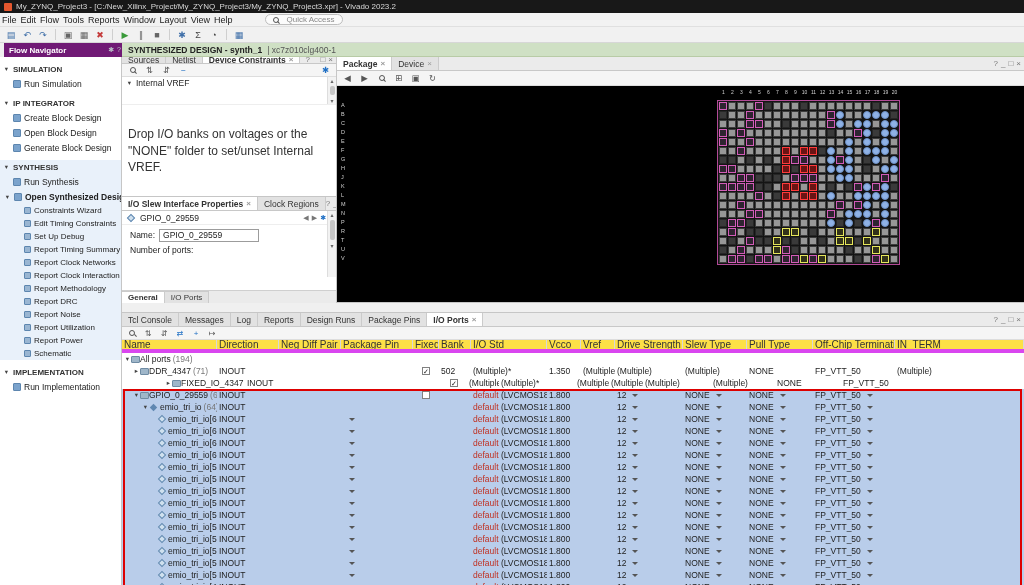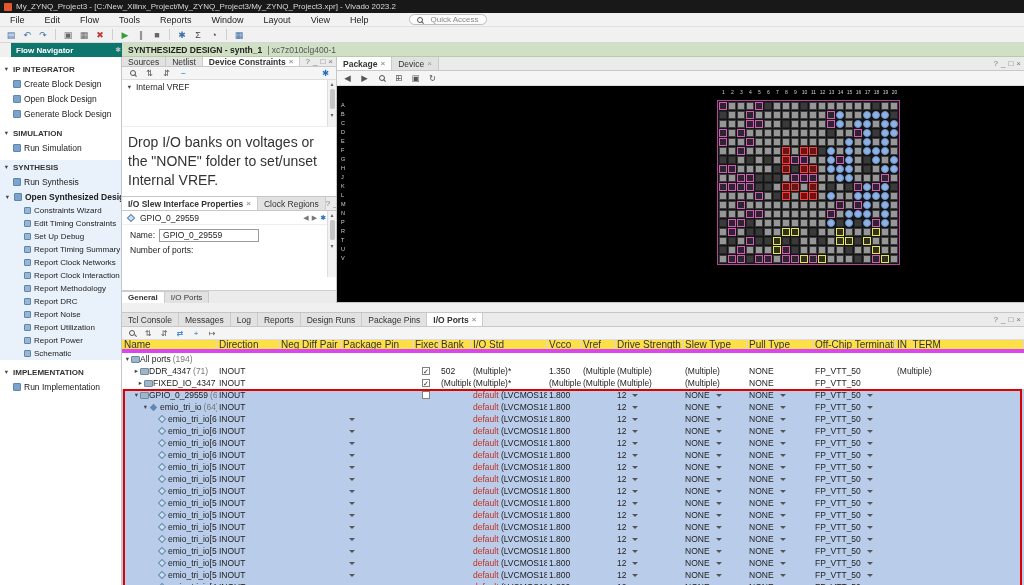--- a/index.html
+++ b/index.html
@@ -7,32 +7,32 @@
 body{font-family:"Liberation Sans","DejaVu Sans",sans-serif;font-size:9px;color:#222;background:#fff}
 #app{position:relative;width:1024px;height:585px;background:#f0f0f0;overflow:hidden}
 
 
 .titlebar{position:absolute;left:0;top:0;width:1024px;height:13px;background:#181818;color:#d8d8d8;display:flex;align-items:center;padding:0 4px;font-size:8px}
 .logo{width:8px;height:8px;background:#e4572e;border-radius:1px;margin-right:4px;flex-shrink:0}
 
 
 .menubar{position:absolute;left:0;top:13px;width:1024px;height:14px;background:#f2f2f2;display:flex;align-items:center;border-bottom:1px solid #e0e0e0;font-size:9px}
 .menu-items{display:flex;align-items:center}
-.menu-item{padding:0 10px;color:#222}
+.menu-item{padding:0 2px;color:#222}
 .quick-access{margin-left:30px;display:flex;align-items:center;gap:8px;height:11px;padding:0 7px;border:1px solid #bdbdbd;border-radius:6px;background:#fbfbfb;color:#8a8a8a;font-size:8px}
 
 
 .toolbar{position:absolute;left:0;top:27px;width:1024px;height:16px;background:#f1f1f1;border-bottom:1px solid #d7d7d7;display:flex;align-items:center;padding:0 4px;gap:2px}
 .tb-icon{width:14px;height:13px;display:flex;align-items:center;justify-content:center;font-size:9px;color:#555;cursor:default}
 .tb-sep{width:1px;height:11px;background:#cfcfcf;margin:0 3px}
 .mag{width:6px;height:6px;border:1px solid #555;border-radius:50%;position:relative;display:inline-block}
 .mag::after{content:"";position:absolute;width:3px;height:1px;background:#555;right:-2.5px;bottom:-1px;transform:rotate(45deg)}
 
 
-.nav-header{position:absolute;left:11px;top:43px;width:122px;height:14px;background:#0f766e;color:#fff;font-weight:bold;font-size:8px;display:flex;align-items:center;padding:0 5px}
+.nav-header{position:absolute;left:4px;top:43px;width:122px;height:14px;background:#701a75;color:#fff;font-weight:bold;font-size:8px;display:flex;align-items:center;padding:0 5px}
 .nav-header-icons{margin-left:auto;display:flex;gap:3px;color:#b9c1c7;font-weight:normal;font-size:7px}
 .design-bar{position:absolute;left:122px;top:43px;width:902px;height:14px;background:#cfe0c4;border-bottom:1px solid #b8cba6;display:flex;align-items:center;padding:0 6px;font-size:8.5px}
 .design-title{font-weight:bold;color:#222}
 .design-part{color:#555;margin-left:5px}
 
 
 .flow-nav{position:absolute;left:0;top:57px;width:122px;height:528px;background:#fff;border-right:1px solid #c6c6c6;overflow:hidden;font-size:8.5px}
 .nav-section{margin-top:5px}
 .nav-section.hl{background:#e9f1fa}
 .nav-section-header{display:flex;align-items:center;gap:3px;font-weight:bold;font-size:8px;color:#333;height:14px;padding:0 3px}
@@ -52,21 +52,21 @@
 .ptoolbar{height:15px;background:#f5f5f5;border-bottom:1px solid #ddd;display:flex;align-items:center;padding:0 4px;gap:4px}
 .ptoolbar .tb-icon{width:13px;height:12px;font-size:8.5px}
 
 
 .top-section{position:absolute;left:122px;top:57px;width:902px;height:246px}
 .constraints-panel{position:absolute;left:0;top:0;width:215px;height:140px;background:#fff;border-right:1px solid #c6c6c6;border-bottom:1px solid #c6c6c6;display:flex;flex-direction:column}
 .tree-wrap{position:relative;height:66px;overflow:hidden}
 .tree-row{display:flex;align-items:center;gap:3px;height:13px;padding-left:4px;font-size:8.5px}
 .tree-row.child{padding-left:18px}
 .folder-ico{width:9px;height:7px;background:#9fb6c9;border:1px solid #6f8ba3;border-radius:1px;position:relative;flex-shrink:0}
-.note{flex:1;padding:6px 6px;font-size:14px;color:#333;line-height:1.35;border-top:1px solid #eee}
+.note{flex:1;padding:21px 6px;font-size:12px;color:#333;line-height:1.35;border-top:1px solid #eee}
 .vscroll{position:absolute;right:0;top:0;bottom:0;width:9px;background:#f2f2f2;border-left:1px solid #ddd;display:flex;flex-direction:column;align-items:center;font-size:6px;color:#666}
 .vthumb{width:5px;height:20px;background:#c6c6c6;border-radius:2px;margin:2px 0}
 
 .properties-panel{position:absolute;left:0;top:140px;width:215px;height:106px;background:#fff;border-right:1px solid #c6c6c6;overflow:hidden}
 .prop-body{position:relative;height:79px}
 .prop-item-row{display:flex;align-items:center;gap:3px;height:14px;padding:0 10px 0 5px;border-bottom:1px solid #eee;font-size:8.5px}
 .prop-nav{margin-left:auto;display:flex;gap:3px;color:#777;font-size:7px}
 .prop-name-row{display:flex;align-items:center;gap:4px;height:20px;padding:0 10px 0 8px;font-size:8.5px}
 .prop-name-row input{height:13px;width:100px;font-size:8.5px;border:1px solid #9c9c9c;padding:0 3px;font-family:inherit;color:#222}
 .prop-ports-row{height:12px;padding:0 8px;font-size:8.5px;color:#222;display:flex;}
@@ -166,43 +166,43 @@
   <div class="design-bar">
     <span class="design-title">SYNTHESIZED DESIGN - synth_1</span>
     <span class="design-part">| xc7z010clg400-1</span>
   </div>
 
   <div class="flow-nav">
     <div>
         <div class="nav-section">
           <div class="nav-section-header">
             <div class="exp">▾</div>
-            <div>IP INTEGRATOR</div>
+            <div>SIMULATION</div>
           </div>
           <div class="nav-item">
             <div class="nicon"></div>
-            <div>Create Block Design</div>
-          </div>
-          <div class="nav-item">
-            <div class="nicon"></div>
-            <div>Open Block Design</div>
-          </div>
-          <div class="nav-item">
-            <div class="nicon"></div>
-            <div>Generate Block Design</div>
+            <div>Run Simulation</div>
           </div>
         </div>
         <div class="nav-section">
           <div class="nav-section-header">
             <div class="exp">▾</div>
-            <div>SIMULATION</div>
+            <div>IP INTEGRATOR</div>
           </div>
           <div class="nav-item">
             <div class="nicon"></div>
-            <div>Run Simulation</div>
+            <div>Create Block Design</div>
+          </div>
+          <div class="nav-item">
+            <div class="nicon"></div>
+            <div>Open Block Design</div>
+          </div>
+          <div class="nav-item">
+            <div class="nicon"></div>
+            <div>Generate Block Design</div>
           </div>
         </div>
         <div class="nav-section hl">
           <div class="nav-section-header">
             <div class="exp">▾</div>
             <div>SYNTHESIS</div>
           </div>
           <div class="nav-item">
             <div class="nicon"></div>
             <div>Run Synthesis</div>
@@ -946,21 +946,21 @@
             <div>NONE</div>
           </div>
           <div class="cell c12">
             <div>FP_VTT_50</div>
           </div>
           <div class="cell c13">
             <div>(Multiple)</div>
           </div>
         </div>
         <div class="trow">
-          <div class="cell c0" style="padding-left: 15px;">
+          <div class="cell c0" style="padding-left: 15px; margin-left: 28px;">
             <div class="exp">▸</div>
             <div class="folder-ico"></div>
             <div>FIXED_IO_4347</div>
             <div class="count">(59)</div>
           </div>
           <div class="cell c1">
             <div>INOUT</div>
           </div>
           <div class="cell c2"></div>
           <div class="cell c3"></div>

